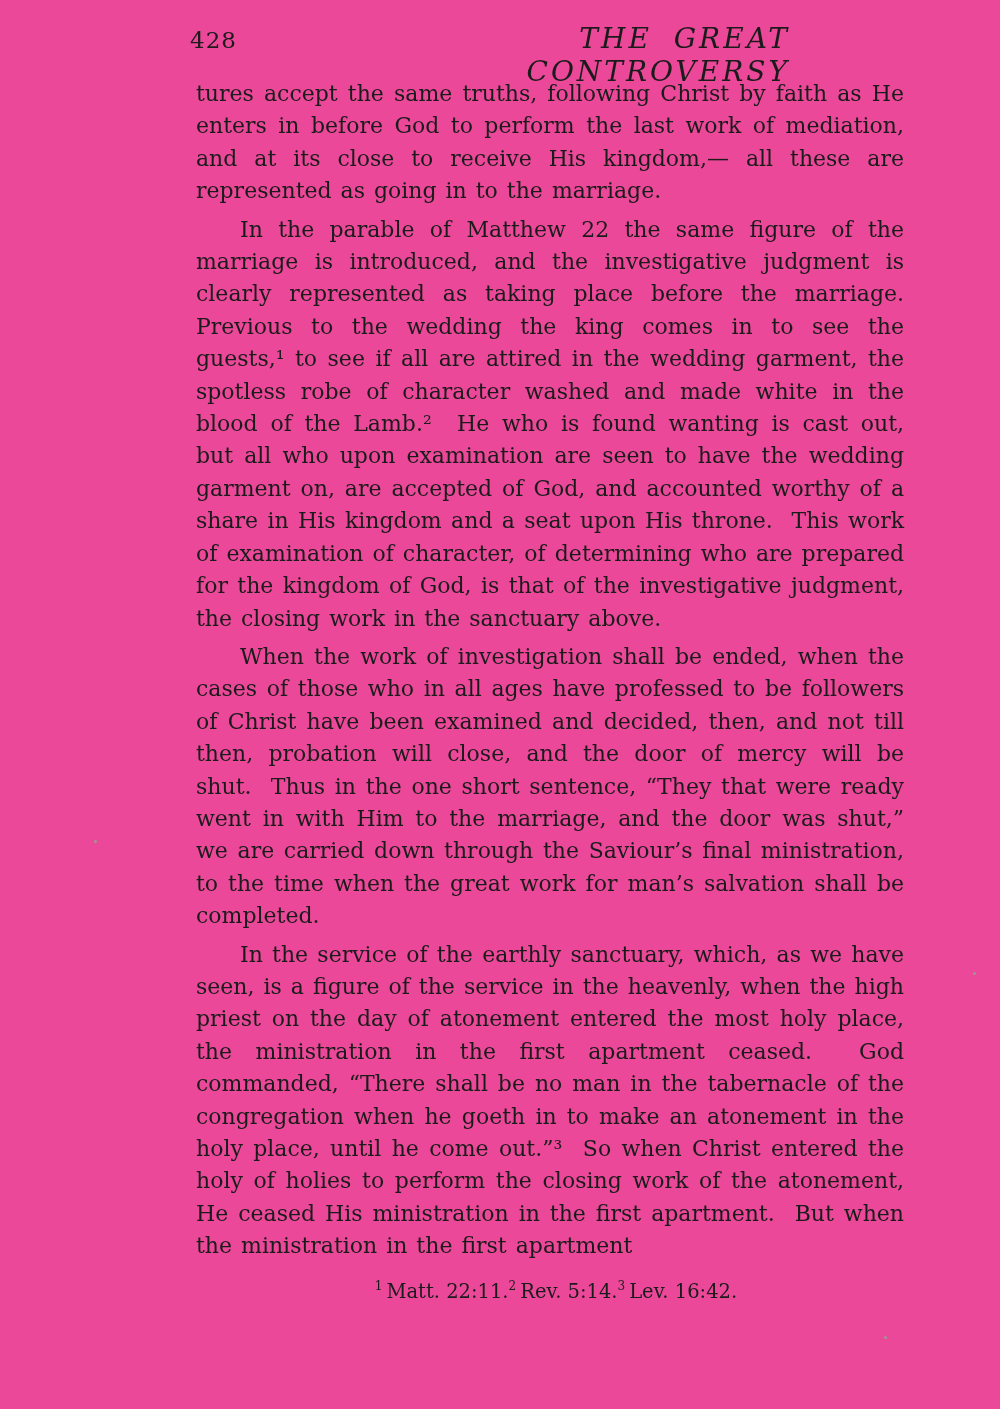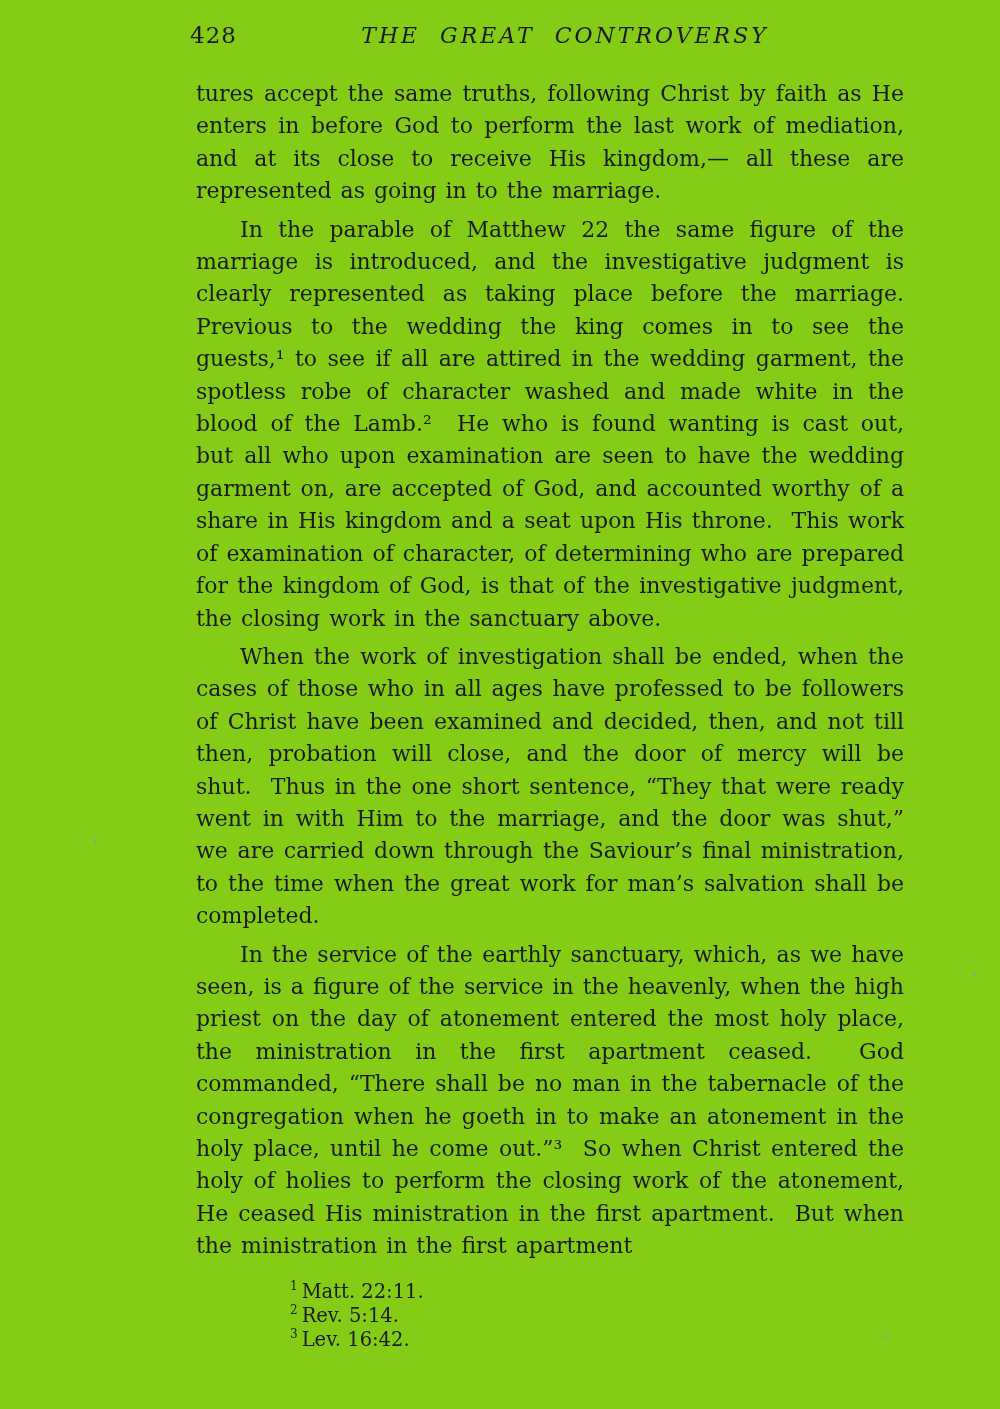--- a/index.html
+++ b/index.html
@@ -4,44 +4,44 @@
 <style>
   html, body {
     margin: 0;
     padding: 0;
     background: #ffffff;
   }
   .page {
     position: relative;
     width: 1000px;
     height: 1409px;
-    background: #84cc16;
+    background: #ec4899;
     color: #1b1b1b;
     font-family: "DejaVu Serif", "Liberation Serif", serif;
     overflow: hidden;
     box-sizing: border-box;
     padding: 22px 90px 0 190px;
   }
   .running-header {
     display: flex;
     align-items: baseline;
     height: 34px;
     margin-bottom: 22px;
   }
   .page-number {
     font-size: 23px;
     letter-spacing: 1px;
     width: 150px;
     flex: 0 0 auto;
   }
   .running-title {
     flex: 1 1 auto;
-    text-align: center;
+    text-align: right;
     font-style: italic;
-    font-size: 22px;
+    font-size: 28px;
     letter-spacing: 3px;
     word-spacing: 10px;
     padding-right: 120px;
   }
   .body-text {
     width: 720px;
   }
   .para {
     margin: 6px;
     font-size: 22px;
@@ -52,21 +52,20 @@
   }
   .para.indent {
     text-indent: 44px;
   }
   .footnotes {
     display: flex;
     justify-content: center;
     margin: 17px 88px 0 100px;
     font-size: 19.5px;
     line-height: 24px;
-    flex-direction: column;
   }
   .footnote sup {
     font-size: 12px;
     line-height: 0;
     margin-right: 4px;
   }
   .speck {
     position: absolute;
     background: #9a9a9a;
     border-radius: 50%;

